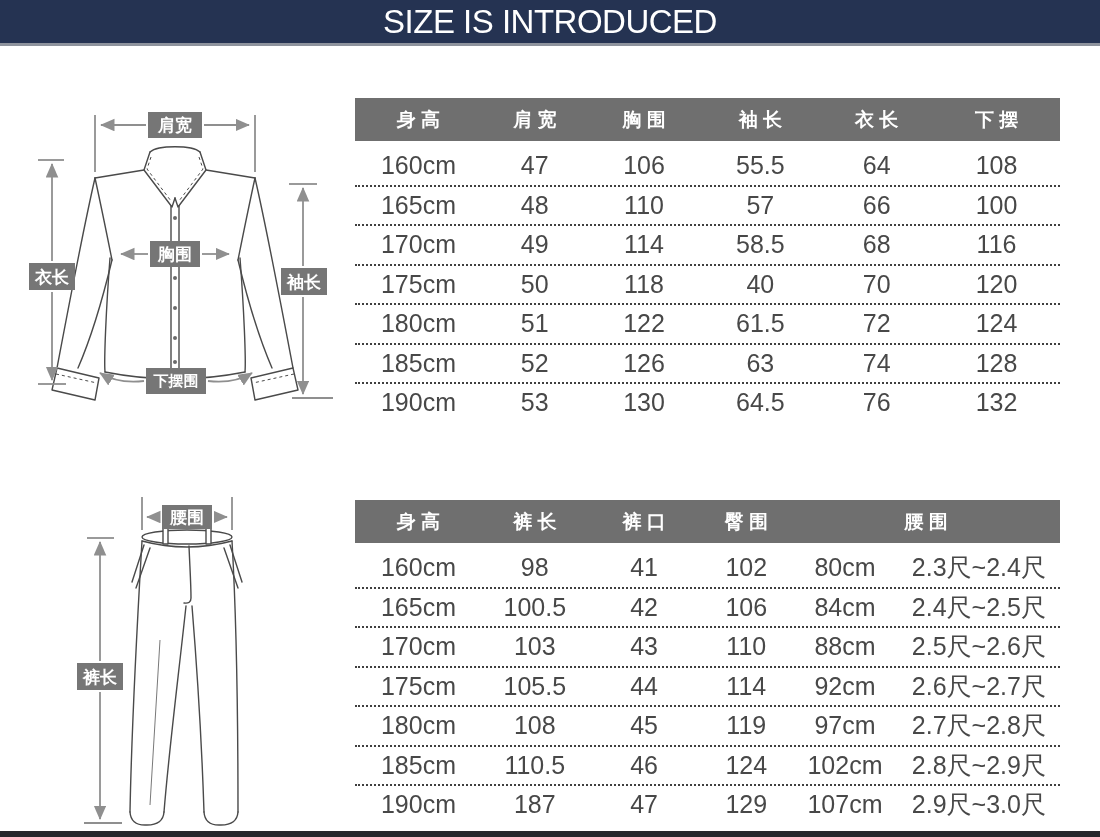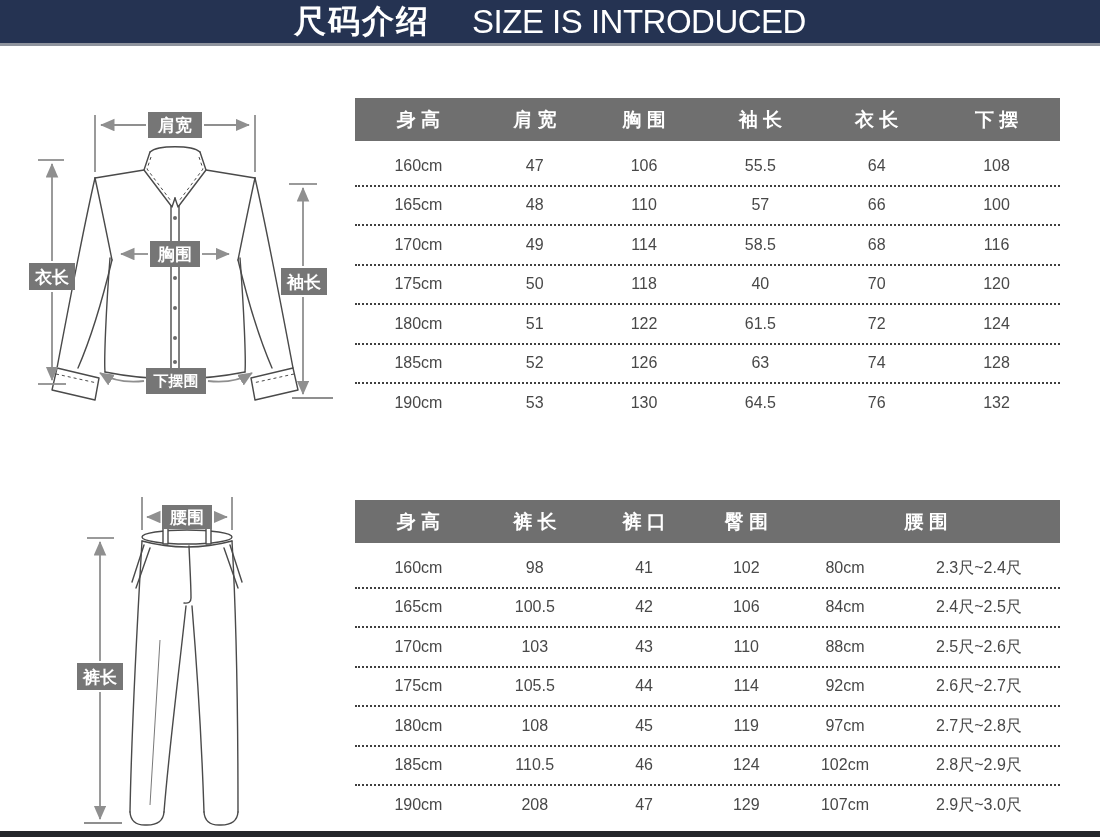--- a/index.html
+++ b/index.html
@@ -13,21 +13,21 @@
   
   .size-table{position:absolute;left:355px;width:705px;}
   .shirt-pos{top:98px;}
   .pants-pos{top:500px;}
   .thead{display:grid;height:43px;background:#6f6f6f;color:#ffffff;font-size:19px;font-weight:bold;
          align-items:center;text-align:center;}
   .shirt-cols{grid-template-columns:18% 15% 16% 17% 16% 18%;}
   .pants-cols{grid-template-columns:18% 15% 16% 13% 15% 23%;}
   .pants-head-cols{grid-template-columns:18% 15% 16% 13% 38%;}
   .tbody{padding-top:6px;}
-  .trow{display:grid;height:37.5px;align-items:center;text-align:center;color:#484848;font-size:16px;
+  .trow{display:grid;height:37.5px;align-items:center;text-align:center;color:#484848;font-size:25px;
         border-bottom:2px dotted #3f3f3f;}
   .trow:last-child{border-bottom:none;}
   .cell{line-height:1;}
   
   .diagram{position:absolute;left:0;}
   .shirt-svg{top:60px;}
   .pants-svg{top:460px;}
   .garment{fill:none;stroke:#4a4a4a;stroke-width:1.4;stroke-linejoin:round;stroke-linecap:round;}
   .garment-fill{fill:#ffffff;stroke:#4a4a4a;stroke-width:1.4;stroke-linejoin:round;}
   .stitch{fill:none;stroke:#4a4a4a;stroke-width:1;stroke-dasharray:3,3;}
@@ -38,21 +38,20 @@
   .mtext-s{font:bold 15px "Liberation Sans","DejaVu Sans",sans-serif;fill:#ffffff;text-anchor:middle;}
   
   .bottom-bar{position:absolute;left:0;bottom:0;width:1100px;height:6px;background:#24272b;}
 </style>
 </head>
 <body>
 
 <div class="page">
 
   <div class="banner">
-    <span class="zh">尺码介绍</span>
     <span class="en">SIZE IS INTRODUCED</span>
   </div>
 
   <svg class="diagram shirt-svg" width="350" height="370" viewBox="0 0 350 370">
     <defs>
       <marker id="arrS" markerWidth="9" markerHeight="8" refX="7.5" refY="3.5" orient="auto">
         <path d="M0,0 L8,3.5 L0,7 Z" fill="#8f8f8f"></path>
       </marker>
     </defs>
 
@@ -295,21 +294,21 @@
         <div class="trow pants-cols">
           <div class="cell">185cm</div>
           <div class="cell">110.5</div>
           <div class="cell">46</div>
           <div class="cell">124</div>
           <div class="cell">102cm</div>
           <div class="cell">2.8尺~2.9尺</div>
         </div>
         <div class="trow pants-cols">
           <div class="cell">190cm</div>
-          <div class="cell">208</div>
+          <div class="cell">187</div>
           <div class="cell">47</div>
           <div class="cell">129</div>
           <div class="cell">107cm</div>
           <div class="cell">2.9尺~3.0尺</div>
         </div>
       </div>
   </div>
 
   <div class="bottom-bar"></div>
 

